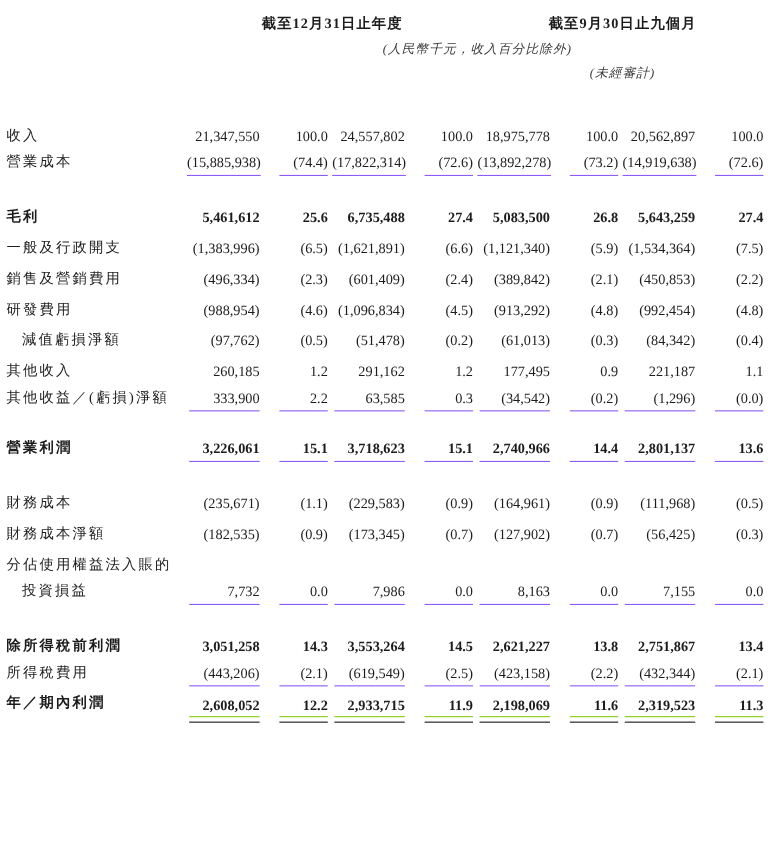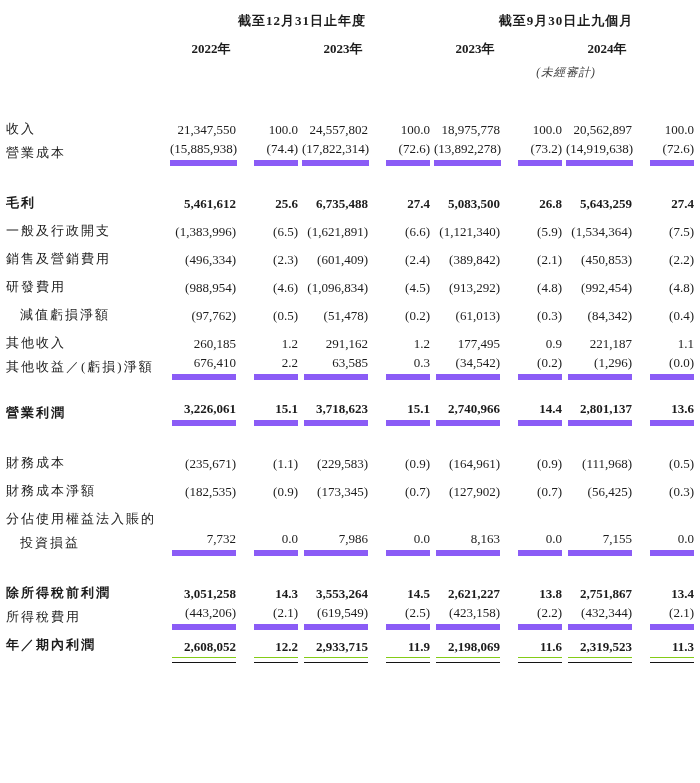--- a/index.html
+++ b/index.html
@@ -32,21 +32,21 @@
   tbody tr.r { height: 28px; }
   td.label { text-align: left; padding-left: 6px; letter-spacing: 2px; }
   td.amt { text-align: right; padding-right: 16px; }
   td.pct { text-align: right; padding-right: 4px; }
   .val { display: inline-block; text-align: right; }
   td.amt .val { min-width: 64px; }
   td.pct .val { min-width: 44px; }
   tr.bold td, tr.bold .val, tr.bold .lbl { font-weight: bold; }
 
   
-  tr.u1 .val { border-bottom: 6px solid #8b5cf6; padding-bottom: 3px; }
+  tr.u1 .val { border-bottom: 1px solid #8b5cf6; padding-bottom: 3px; }
   tr.u1 .lbl, tr.u2 .lbl { display: inline-block; padding-bottom: 4px; }
   tr.u2 .val { position: relative; border-bottom: 1px solid #84cc16; padding-bottom: 2px; }
   tr.u2 .val::after {
     content: ""; position: absolute; left: 0; right: 0; bottom: -6px;
     border-bottom: 1.5px solid #141414;
   }
   tr.spacer { height: 18px; }
   .indent { padding-left: 14px; }
 </style>
 </head>
@@ -63,30 +63,23 @@
       <col class="c-pct">
     <col class="c-amt">
       <col class="c-pct">
   </colgroup>
   <thead>
     <tr class="h1">
       <td></td>
       <th colspan="4">截至12月31日止年度</th>
       <th colspan="4">截至9月30日止九個月</th>
     </tr>
-    <tr class="h2">
+    <tr class="noterow">
       <td></td>
-      <th class="yr">2022年</th>
-      <td></td>
-      <th class="yr">2023年</th>
-      <td></td>
-      <th class="yr">2023年</th>
-      <td></td>
-      <th class="yr">2024年</th>
-      <td></td>
+      <td colspan="8" class="note">(人民幣千元，收入百分比除外)</td>
     </tr>
     <tr class="noterow">
       <td colspan="5"></td>
       <td colspan="4" class="note">(未經審計)</td>
     </tr>
     <tr class="headgap">
         <td colspan="9"></td>
       </tr>
   </thead>
   <tbody>
@@ -176,21 +169,21 @@
     <td class="pct"><span class="val">1.2</span></td>
     <td class="amt"><span class="val">291,162</span></td>
     <td class="pct"><span class="val">1.2</span></td>
     <td class="amt"><span class="val">177,495</span></td>
     <td class="pct"><span class="val">0.9</span></td>
     <td class="amt"><span class="val">221,187</span></td>
     <td class="pct"><span class="val">1.1</span></td>
   </tr>
       <tr class="r u1">
     <td class="label"><span class="lbl">其他收益／(虧損)淨額</span></td>
-    <td class="amt"><span class="val">676,410</span></td>
+    <td class="amt"><span class="val">333,900</span></td>
     <td class="pct"><span class="val">2.2</span></td>
     <td class="amt"><span class="val">63,585</span></td>
     <td class="pct"><span class="val">0.3</span></td>
     <td class="amt"><span class="val">(34,542)</span></td>
     <td class="pct"><span class="val">(0.2)</span></td>
     <td class="amt"><span class="val">(1,296)</span></td>
     <td class="pct"><span class="val">(0.0)</span></td>
   </tr>
       <tr class="spacer">
         <td colspan="9"></td>

